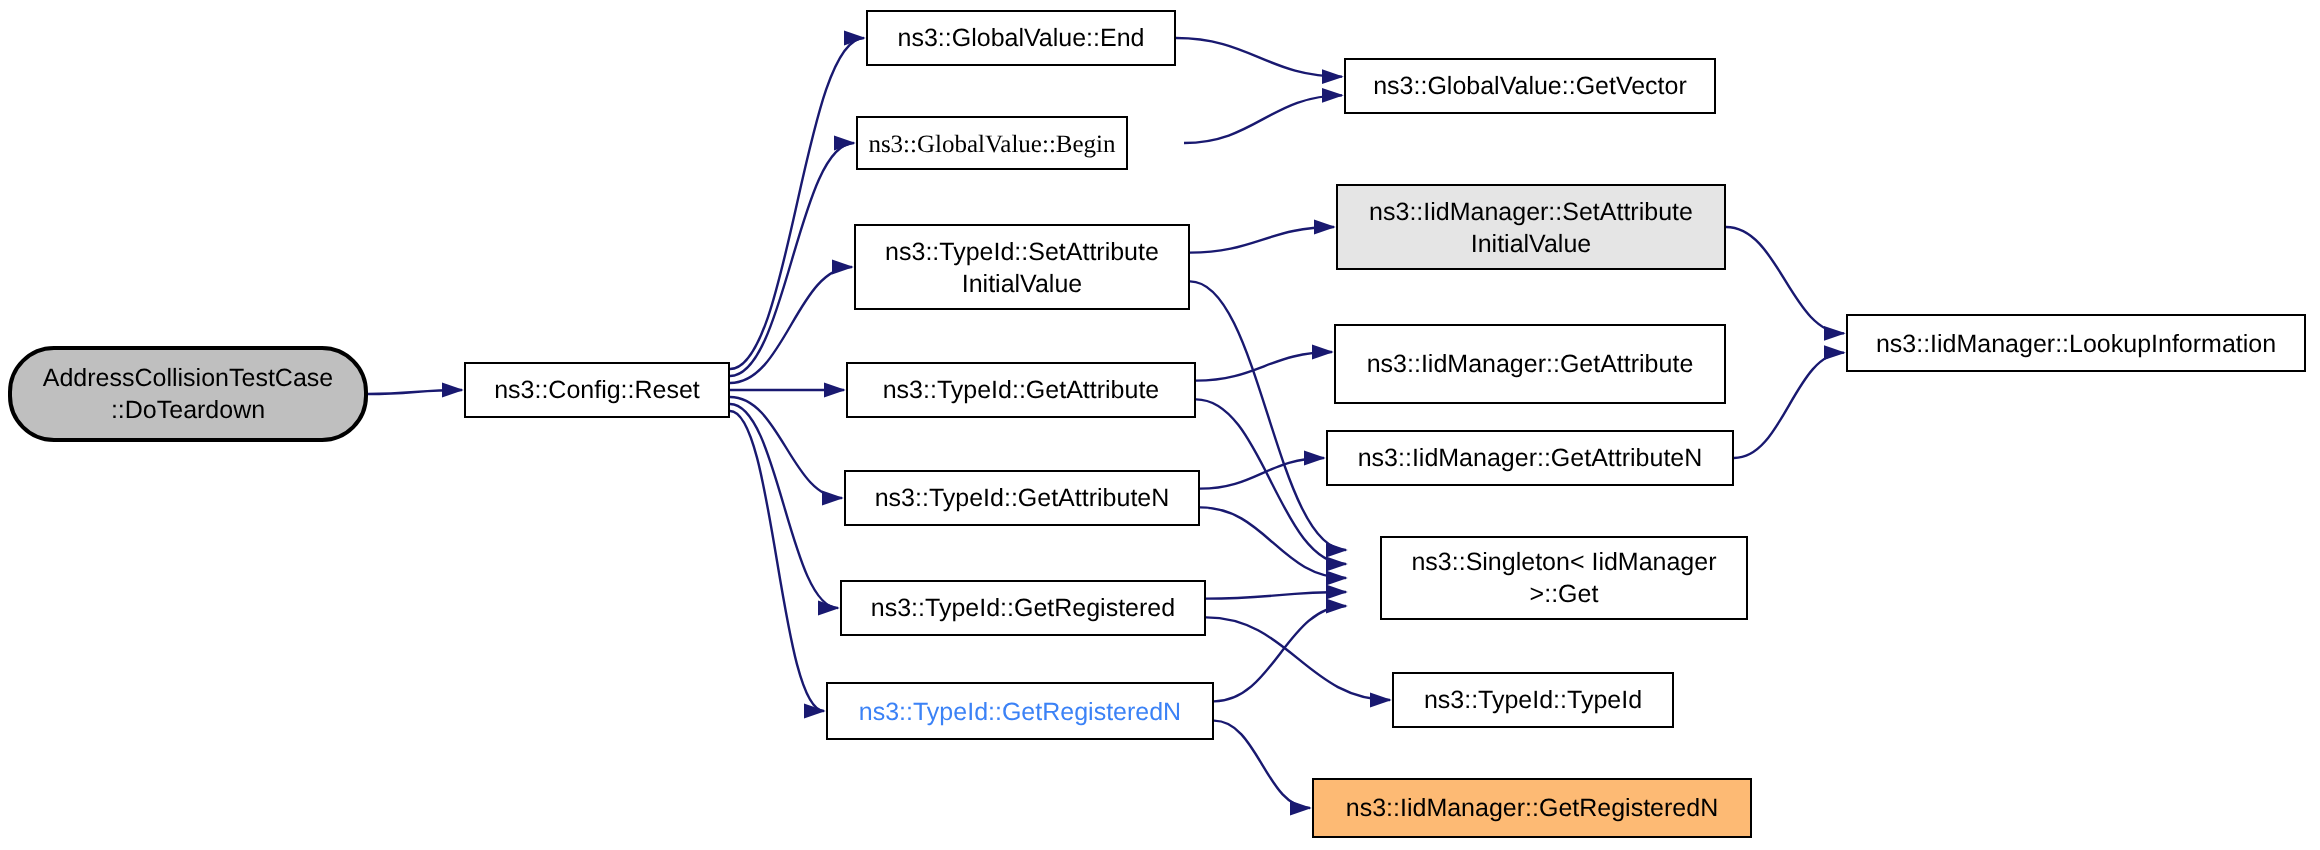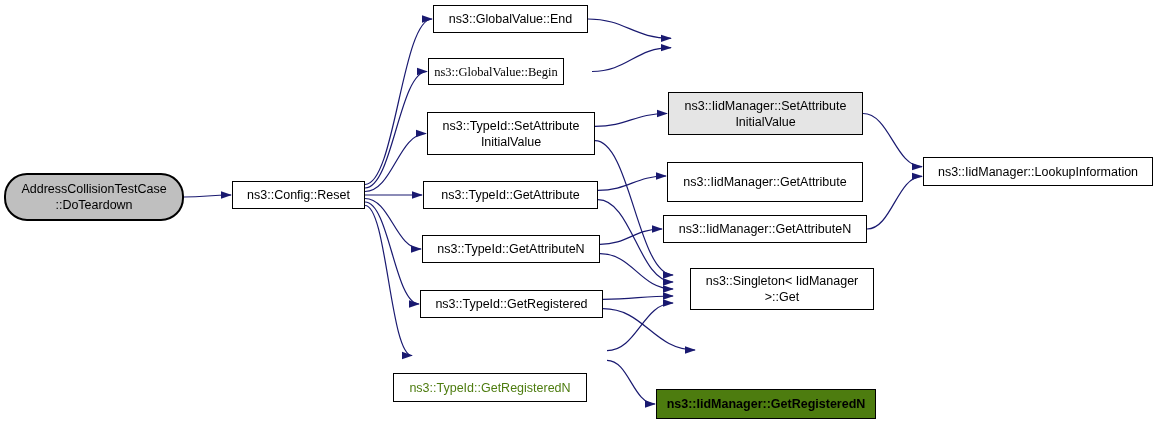--- a/index.html
+++ b/index.html
@@ -73,20 +73,23 @@
     </div>
     <div class="node" data-interactable="true" style="left: 232px; top: 181px; width: 133px; height: 28px; border-color: rgb(0, 0, 0); background: rgb(255, 255, 255); color: rgb(0, 0, 0);">
       <div data-interactable="false">ns3::Config::Reset</div>
     </div>
     <div class="node" data-interactable="true" style="left: 433px; top: 5px; width: 155px; height: 28px; border-color: rgb(0, 0, 0); background: rgb(255, 255, 255); color: rgb(0, 0, 0);">
       <div data-interactable="false">ns3::GlobalValue::End</div>
     </div>
     <div class="node" data-interactable="true" style="left: 428px; top: 58px; width: 136px; height: 27px; border-color: rgb(0, 0, 0); background: rgb(255, 255, 255); color: rgb(0, 0, 0); font-family: Liberation Serif, serif;">
       <div data-interactable="false">ns3::GlobalValue::Begin</div>
     </div>
+    <div class="node" data-interactable="true" style="left: 672px; top: 29px; width: 186px; height: 28px; border-color: rgb(0, 0, 0); background: rgb(255, 255, 255); color: rgb(0, 0, 0);">
+      <div data-interactable="false">ns3::GlobalValue::GetVector</div>
+    </div>
     <div class="node" data-interactable="true" style="left: 427px; top: 112px; width: 168px; height: 43px; border-color: rgb(0, 0, 0); background: rgb(255, 255, 255); color: rgb(0, 0, 0);">
       <div data-interactable="false">ns3::TypeId::SetAttribute</div>
       <div data-interactable="false">InitialValue</div>
     </div>
     <div class="node" data-interactable="true" style="left: 668px; top: 92px; width: 195px; height: 43px; border-color: rgb(0, 0, 0); background: #e5e5e5; color: rgb(0, 0, 0);">
       <div data-interactable="false">ns3::IidManager::SetAttribute</div>
       <div data-interactable="false">InitialValue</div>
     </div>
     <div class="node" data-interactable="true" style="left: 423px; top: 181px; width: 175px; height: 28px; border-color: rgb(0, 0, 0); background: rgb(255, 255, 255); color: rgb(0, 0, 0);">
       <div data-interactable="false">ns3::TypeId::GetAttribute</div>
@@ -100,22 +103,25 @@
     <div class="node" data-interactable="true" style="left: 663px; top: 215px; width: 204px; height: 28px; border-color: rgb(0, 0, 0); background: rgb(255, 255, 255); color: rgb(0, 0, 0);">
       <div data-interactable="false">ns3::IidManager::GetAttributeN</div>
     </div>
     <div class="node" data-interactable="true" style="left: 420px; top: 290px; width: 183px; height: 28px; border-color: rgb(0, 0, 0); background: rgb(255, 255, 255); color: rgb(0, 0, 0);">
       <div data-interactable="false">ns3::TypeId::GetRegistered</div>
     </div>
     <div class="node" data-interactable="true" style="left: 674px; top: 268px; width: 184px; height: 42px; border-color: rgb(0, 0, 0); background: rgb(255, 255, 255); color: rgb(0, 0, 0); margin-left: 16px;">
       <div data-interactable="false">ns3::Singleton&lt; IidManager</div>
       <div data-interactable="false">&gt;::Get</div>
     </div>
-    <div class="node" data-interactable="true" style="left: 393px; top: 341px; width: 194px; height: 29px; border-color: rgb(0, 0, 0); background: rgb(255, 255, 255); color: #4d7c0f; margin-top: 32px;">
+    <div class="node" data-interactable="true" style="left: 413px; top: 341px; width: 194px; height: 29px; border-color: rgb(0, 0, 0); background: rgb(255, 255, 255); color: #3b82f6;">
       <div data-interactable="false">ns3::TypeId::GetRegisteredN</div>
     </div>
-    <div class="node" data-interactable="true" style="left: 656px; top: 389px; width: 220px; height: 30px; border-color: rgb(0, 0, 0); background: #4d7c0f; color: rgb(0, 0, 0); font-weight: bold;">
+    <div class="node" data-interactable="true" style="left: 696px; top: 336px; width: 141px; height: 28px; border-color: rgb(0, 0, 0); background: rgb(255, 255, 255); color: rgb(0, 0, 0);">
+      <div data-interactable="false">ns3::TypeId::TypeId</div>
+    </div>
+    <div class="node" data-interactable="true" style="left: 656px; top: 389px; width: 220px; height: 30px; border-color: rgb(0, 0, 0); background: #fdba74; color: rgb(0, 0, 0);">
       <div data-interactable="false">ns3::IidManager::GetRegisteredN</div>
     </div>
     <div class="node" data-interactable="true" style="left: 923px; top: 157px; width: 230px; height: 29px; border-color: rgb(0, 0, 0); background: rgb(255, 255, 255); color: rgb(0, 0, 0);">
       <div data-interactable="false">ns3::IidManager::LookupInformation</div>
     </div>
   </div>
 
 </body></html>

